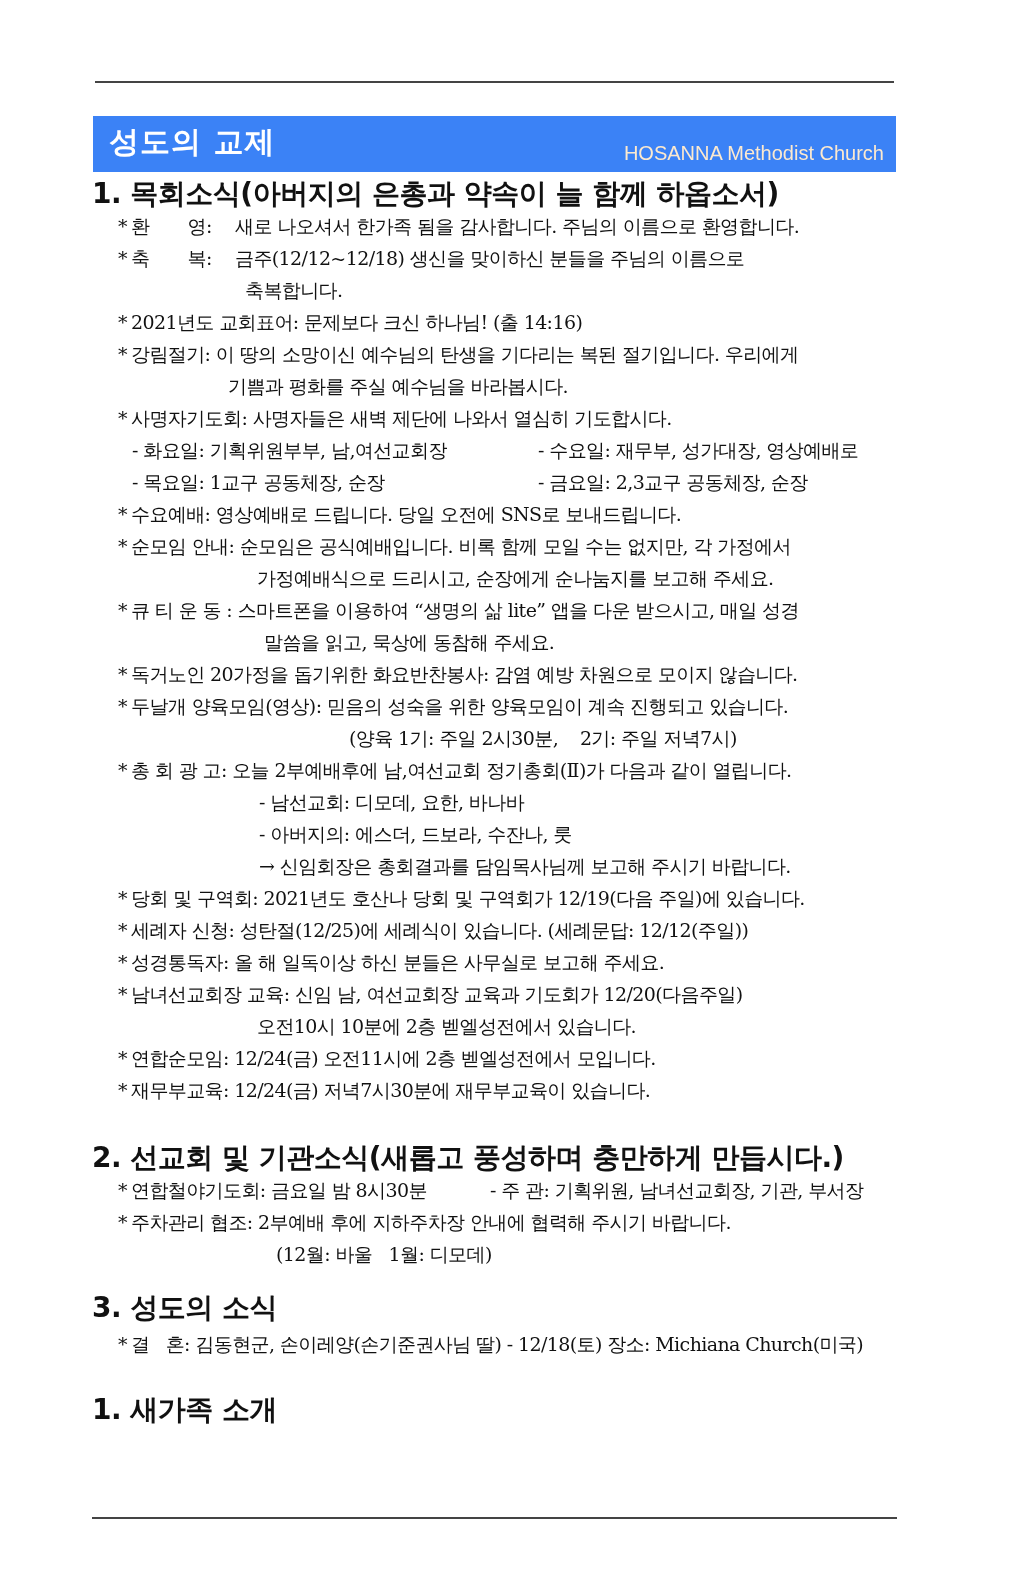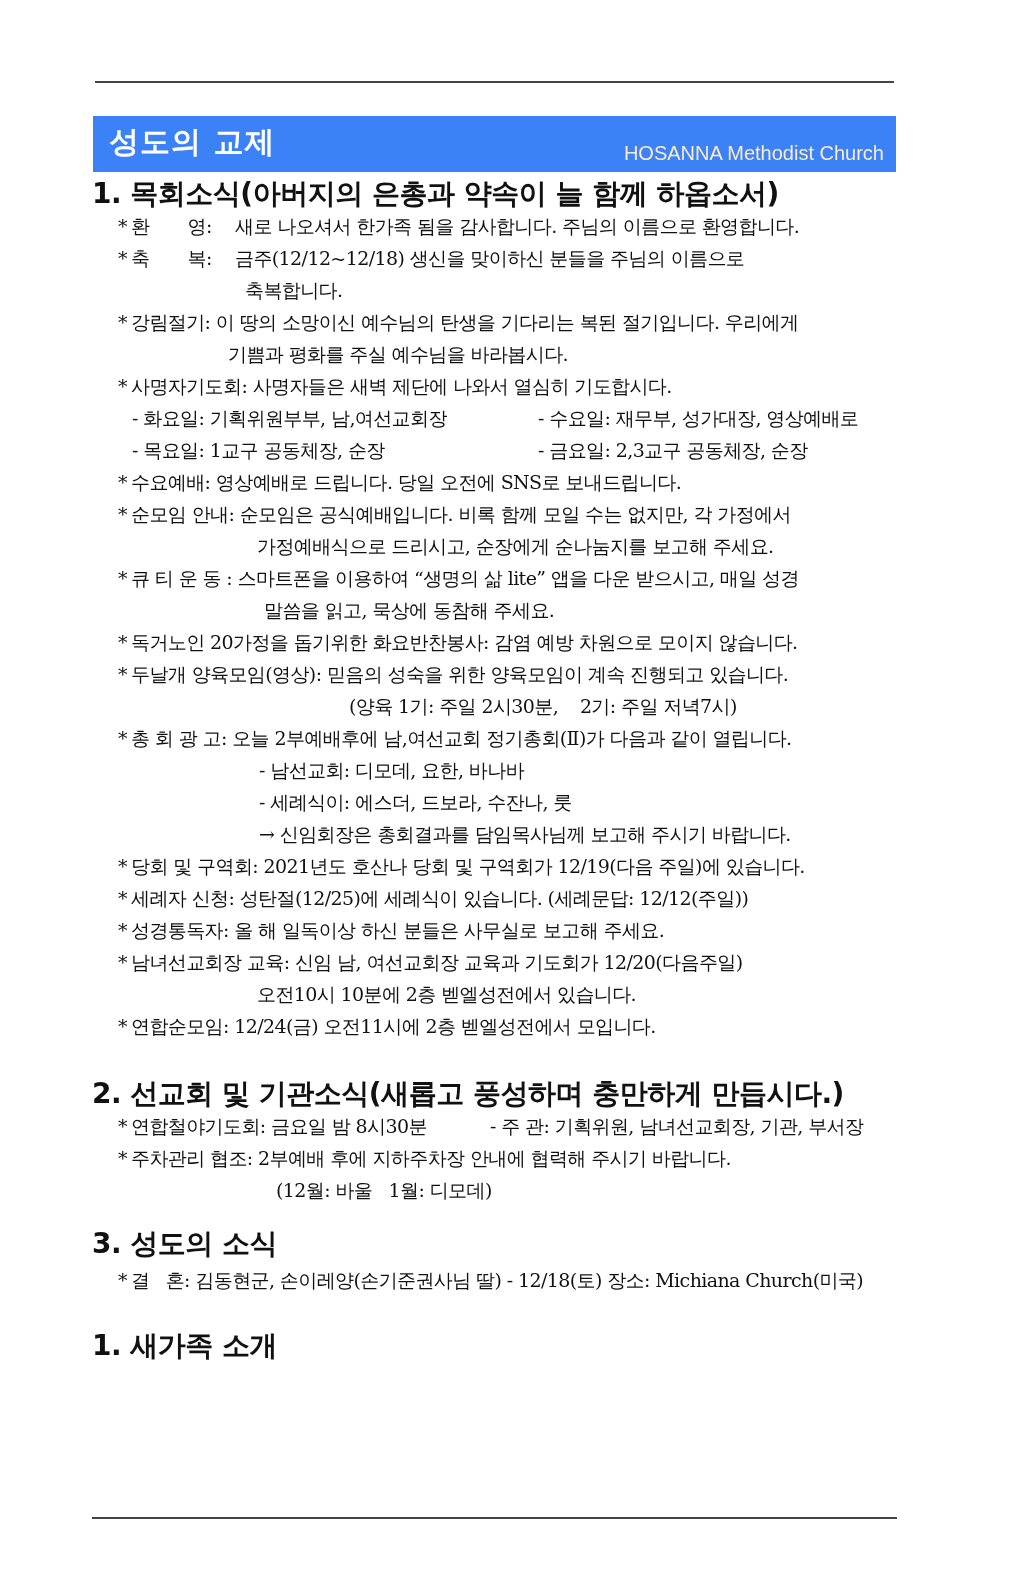--- a/index.html
+++ b/index.html
@@ -40,20 +40,23 @@
 
   <div class="line item">
     <span class="bullet">*</span><span style="display:inline-block;width:104px;white-space:pre">환       영:</span><span>새로 나오셔서 한가족 됨을 감사합니다. 주님의 이름으로 환영합니다.</span>
   </div>
   <div class="line item">
     <span class="bullet">*</span><span style="display:inline-block;width:104px;white-space:pre">축       복:</span><span>금주(12/12~12/18) 생신을 맞이하신 분들을 주님의 이름으로</span>
   </div>
   <div class="line" style="padding-left:153px">축복합니다.</div>
 
   <div class="line item">
+    <span class="bullet">*</span><span>2021년도 교회표어: 문제보다 크신 하나님! (출 14:16)</span>
+  </div>
+  <div class="line item">
     <span class="bullet">*</span><span>강림절기: 이 땅의 소망이신 예수님의 탄생을 기다리는 복된 절기입니다. 우리에게</span>
   </div>
   <div class="line" style="padding-left:136px">기쁨과 평화를 주실 예수님을 바라봅시다.</div>
 
   <div class="line item">
     <span class="bullet">*</span><span>사명자기도회: 사명자들은 새벽 제단에 나와서 열심히 기도합시다.</span>
   </div>
   <div class="line">
     <span class="tabcol" style="left:40px">- 화요일: 기획위원부부, 남,여선교회장</span>
     <span class="tabcol" style="left:446px">- 수요일: 재무부, 성가대장, 영상예배로</span>
@@ -81,39 +84,42 @@
   </div>
   <div class="line item">
     <span class="bullet">*</span><span>두날개 양육모임(영상): 믿음의 성숙을 위한 양육모임이 계속 진행되고 있습니다.</span>
   </div>
   <div class="line" style="padding-left:257px;white-space:pre">(양육 1기: 주일 2시30분,    2기: 주일 저녁7시)</div>
 
   <div class="line item">
     <span class="bullet">*</span><span>총 회 광 고: 오늘 2부예배후에 남,여선교회 정기총회(Ⅱ)가 다음과 같이 열립니다.</span>
   </div>
   <div class="line" style="padding-left:167px">- 남선교회: 디모데, 요한, 바나바</div>
-  <div class="line" style="padding-left:167px">- 세례식이: 에스더, 드보라, 수잔나, 룻</div>
+  <div class="line" style="padding-left:167px">- 아버지의: 에스더, 드보라, 수잔나, 룻</div>
   <div class="line" style="padding-left:167px">→ 신임회장은 총회결과를 담임목사님께 보고해 주시기 바랍니다.</div>
 
   <div class="line item">
     <span class="bullet">*</span><span>당회 및 구역회: 2021년도 호산나 당회 및 구역회가 12/19(다음 주일)에 있습니다.</span>
   </div>
   <div class="line item">
     <span class="bullet">*</span><span>세례자 신청: 성탄절(12/25)에 세례식이 있습니다. (세례문답: 12/12(주일))</span>
   </div>
   <div class="line item">
     <span class="bullet">*</span><span>성경통독자: 올 해 일독이상 하신 분들은 사무실로 보고해 주세요.</span>
   </div>
   <div class="line item">
     <span class="bullet">*</span><span>남녀선교회장 교육: 신임 남, 여선교회장 교육과 기도회가 12/20(다음주일)</span>
   </div>
   <div class="line" style="padding-left:165px">오전10시 10분에 2층 벧엘성전에서 있습니다.</div>
 
   <div class="line item">
     <span class="bullet">*</span><span>연합순모임: 12/24(금) 오전11시에 2층 벧엘성전에서 모입니다.</span>
+  </div>
+  <div class="line item">
+    <span class="bullet">*</span><span>재무부교육: 12/24(금) 저녁7시30분에 재무부교육이 있습니다.</span>
   </div>
 
   <div class="gap-s"></div>
 
   <div class="sec-h">2. 선교회 및 기관소식(새롭고 풍성하며 충만하게 만듭시다.)</div>
   <div class="line item">
     <span class="bullet">*</span><span>연합철야기도회: 금요일 밤 8시30분</span>
     <span class="tabcol" style="left:398px">- 주 관: 기획위원, 남녀선교회장, 기관, 부서장</span>
   </div>
   <div class="line item">

